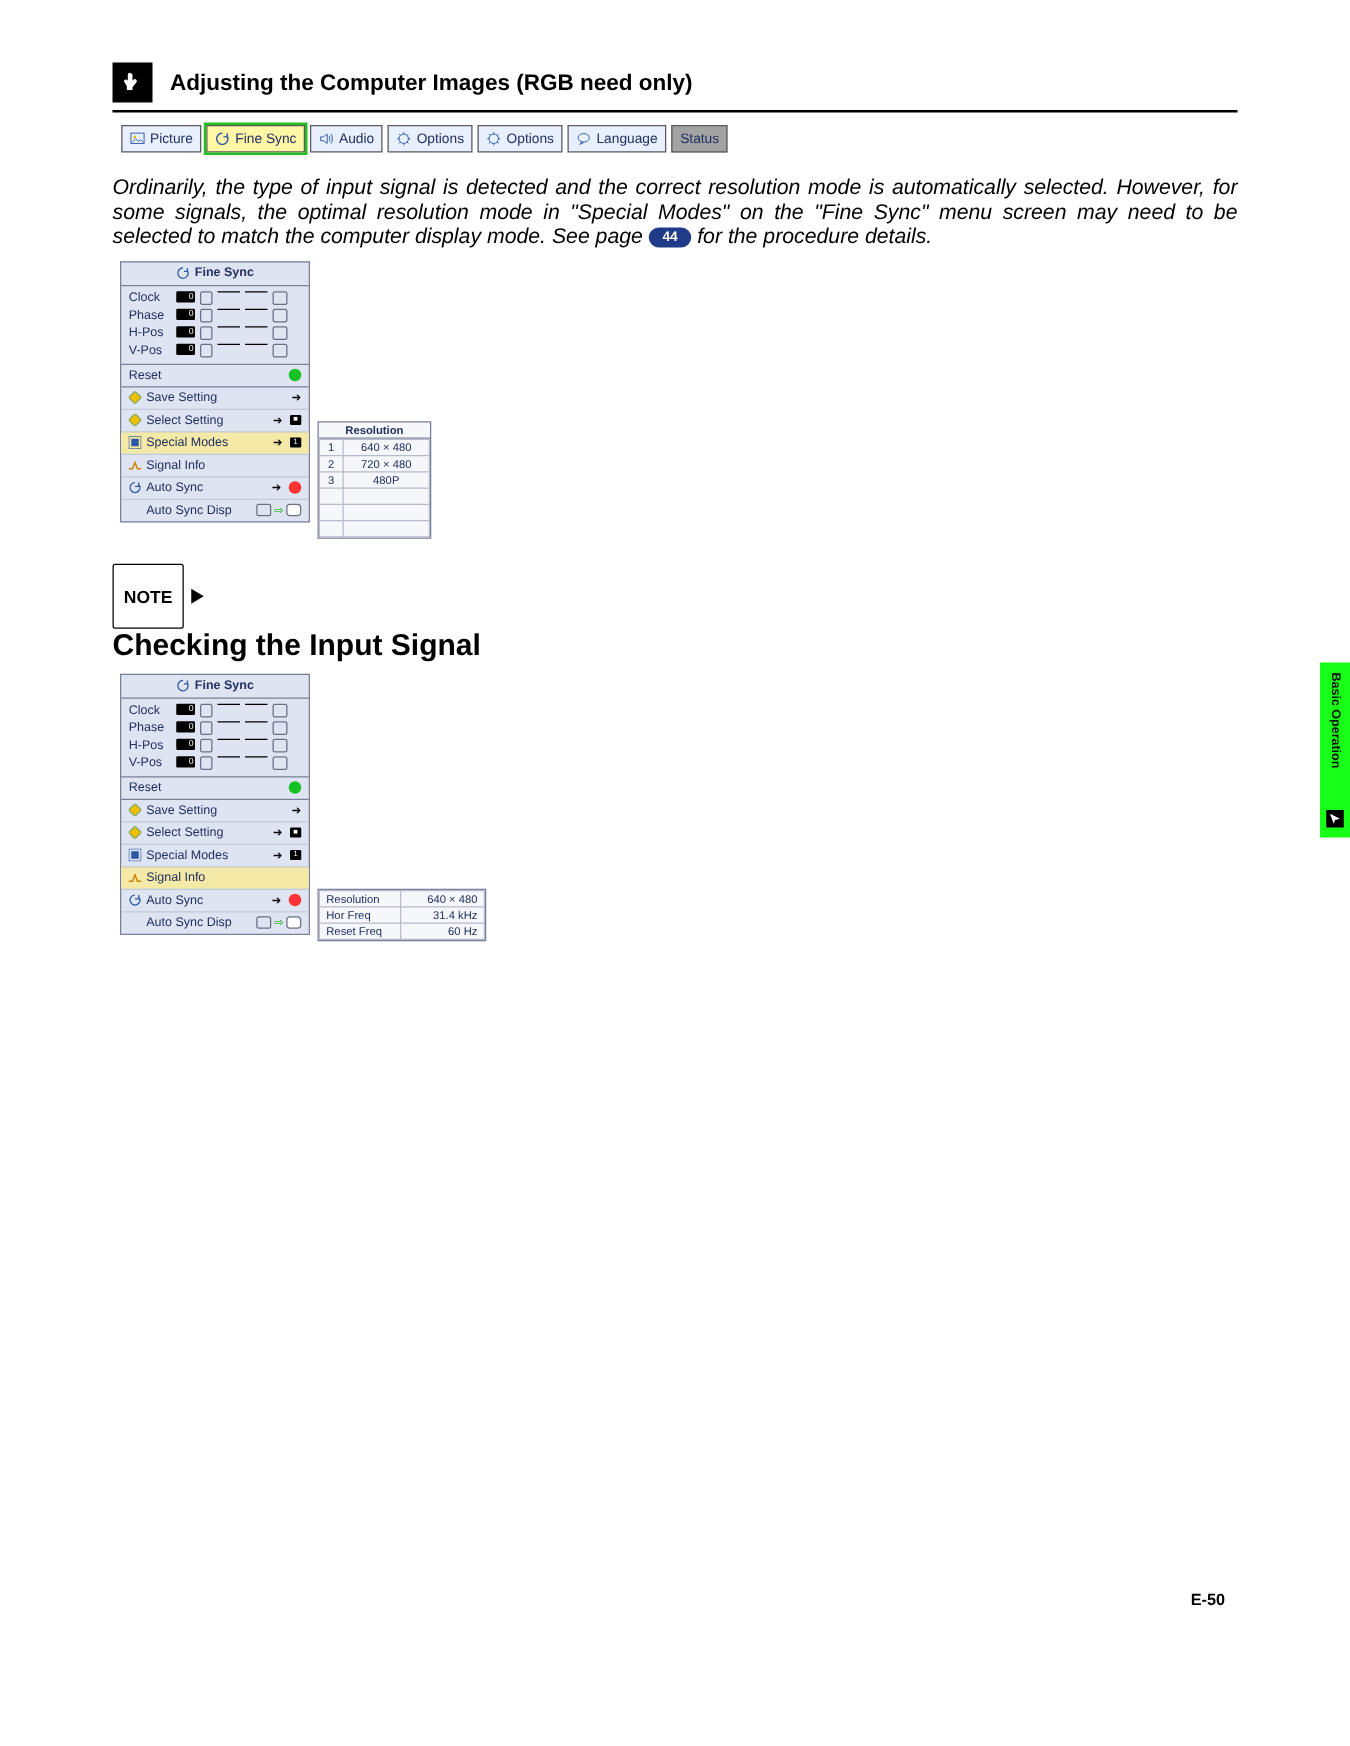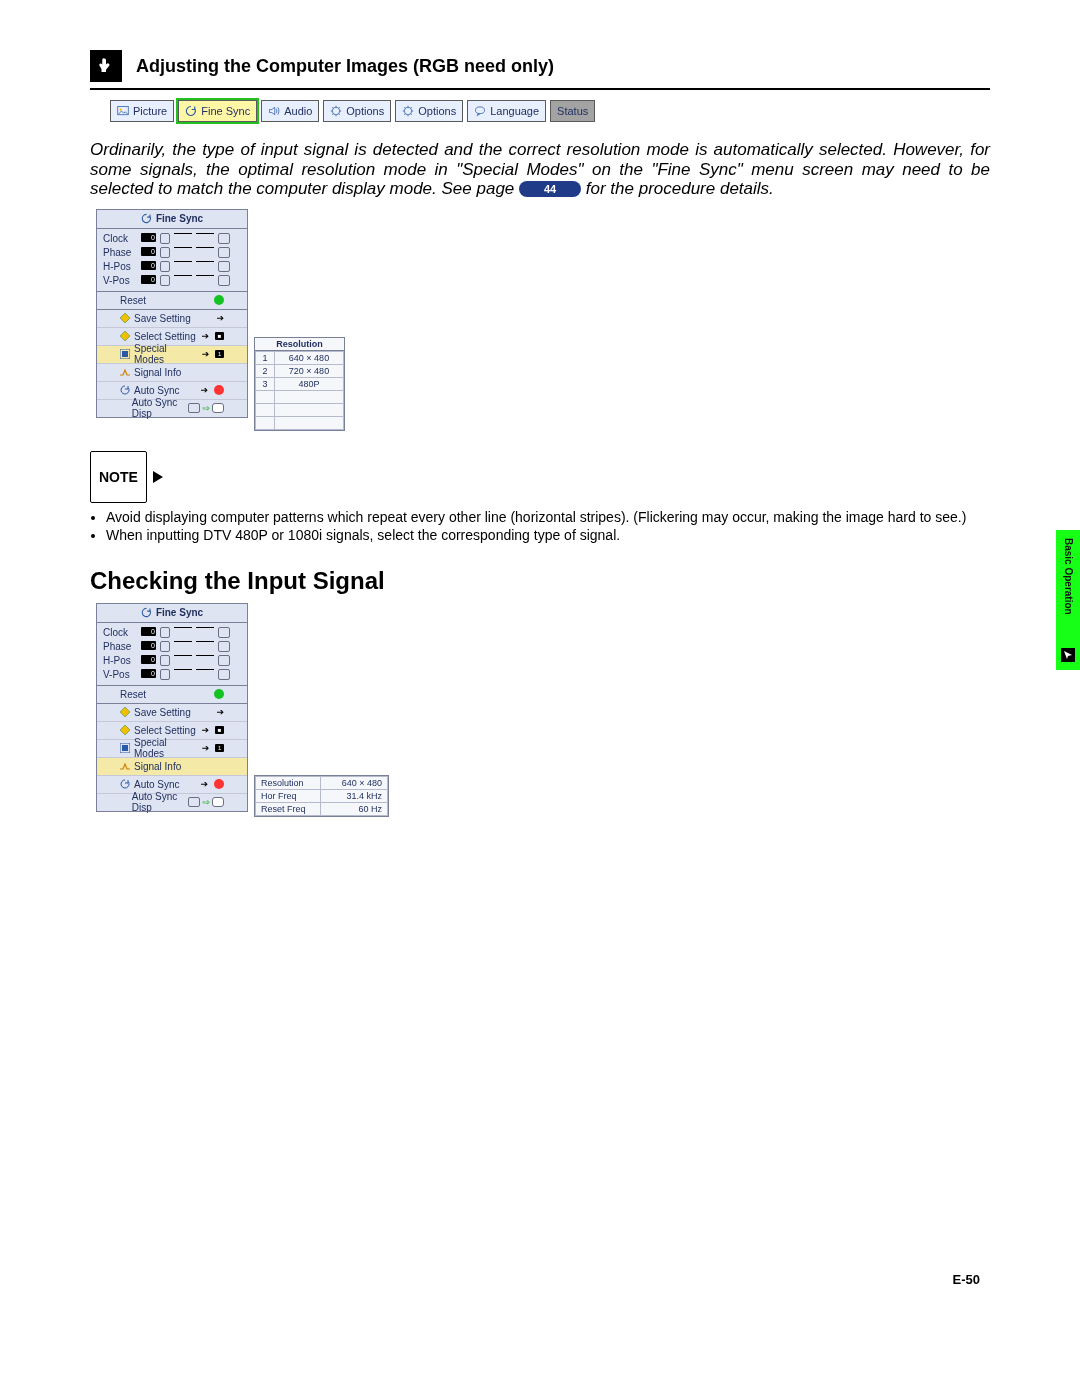--- a/index.html
+++ b/index.html
@@ -35,21 +35,21 @@
   .page-title {
     font-weight: bold;
     font-size: 18px;
   }
   .hr-thick { height: 2px; background: #000; margin: 4px 0 10px 0; }
   
   .tabbar {
     display: flex;
     gap: 4px;
     margin-bottom: 18px;
-    margin-left: 20px;
+    margin-left: 7px;
   }
   .tab {
     display: flex;
     align-items: center;
     gap: 4px;
     padding: 1px 6px;
     border: 1px solid #5a5a5a;
     background: #e8efff;
     font-size: 11px;
     color: #203060;
@@ -82,21 +82,21 @@
     align-items: center;
     justify-content: center;
     min-width: 26px;
     height: 16px;
     background: #203b87;
     color: #fff;
     border-radius: 9px;
     font-size: 11px;
     font-weight: bold;
     font-style: normal;
-    padding: 0 18px;
+    padding: 0 4px;
     vertical-align: 1px;
   }
   
   .menus-row {
     display: flex;
     align-items: flex-start;
     gap: 6px;
     margin: 8px 0 14px 6px;
   }
   .menu-panel {
@@ -132,21 +132,21 @@
     padding-right: 1px;
     border-radius: 1px;
   }
   .knob { width: 8px; height: 9px; background: #dfe4f2; border: 1px solid #6a6f84; border-radius: 2px; }
   .dash { width: 18px; height: 1.5px; background: #000; }
   .end { width: 10px; height: 9px; border: 1px solid #6a6f84; background:#dfe4f2; border-radius:2px; }
   .menu-item {
     display: flex;
     align-items: center;
     height: 17px;
-    padding: 0 23px;
+    padding: 0 6px;
     border-top: 1px solid #c4c8d8;
     gap: 4px;
     position: relative;
   }
   .menu-item.sep { border-top: 1px solid #7a8097; }
   .menu-item .arrow { margin-left: auto; font-size: 9px; color:#000; }
   .menu-item.hl { background: #f4e9a6; }
   .mi-icon { width: 10px; height: 10px; display:flex; align-items:center; justify-content:center; }
   .mi-icon svg { width:10px; height:10px; }
   .mini-box { width:9px;height:8px;background:#000;color:#fff;font-size:6px;display:inline-flex;align-items:center;justify-content:center;border-radius:1px;margin-left:2px;}
@@ -446,24 +446,20 @@
       </tbody>
         </table>
     </div>
   </div>
 
   <div>
     <span class="note-hdr">
         <span>NOTE</span>
       </span><span class="note-tri"></span>
   </div>
-  <ul class="note-list">
-    <li>Avoid displaying computer patterns which repeat every other line (horizontal stripes). (Flickering may occur, making the image hard to see.)</li>
-    <li>When inputting DTV 480P or 1080i signals, select the corresponding type of signal.</li>
-  </ul>
 
   <div class="section-h">Checking the Input Signal</div>
 
   <div class="menus-row">
 
     <div class="menu-panel">
       <div class="menu-head">
         <svg viewBox="0 0 16 16">
             <path d="M8 2a6 6 0 1 0 5 3" fill="none" stroke="#2a59a5" stroke-width="1.5"></path>
             <path d="M13 2v4h-4" fill="none" stroke="#2a59a5" stroke-width="1.5"></path>

